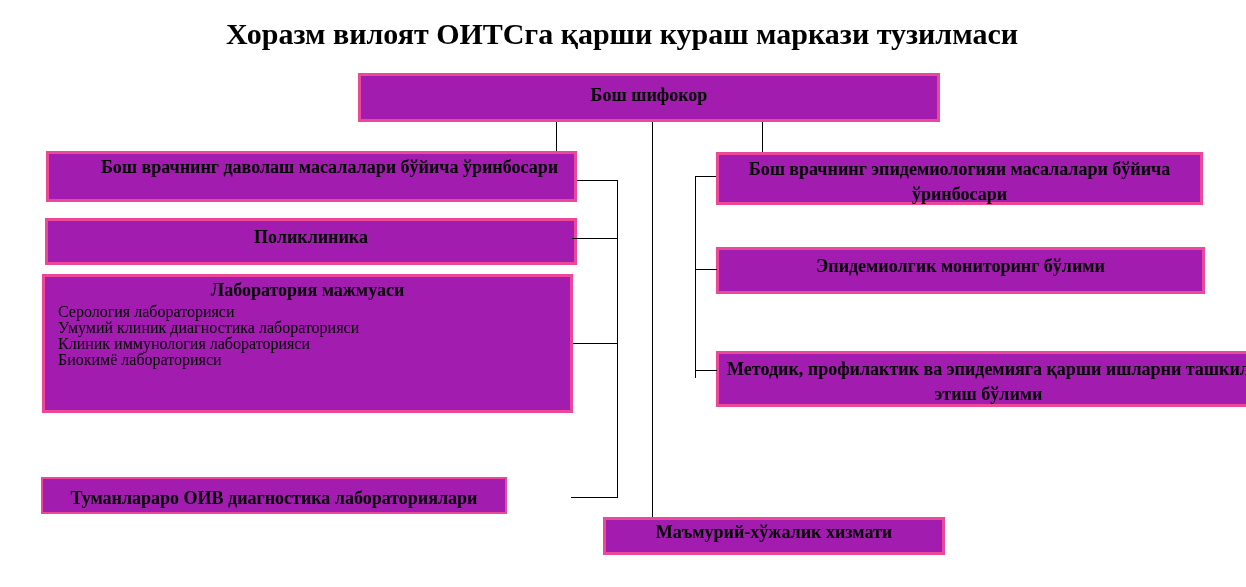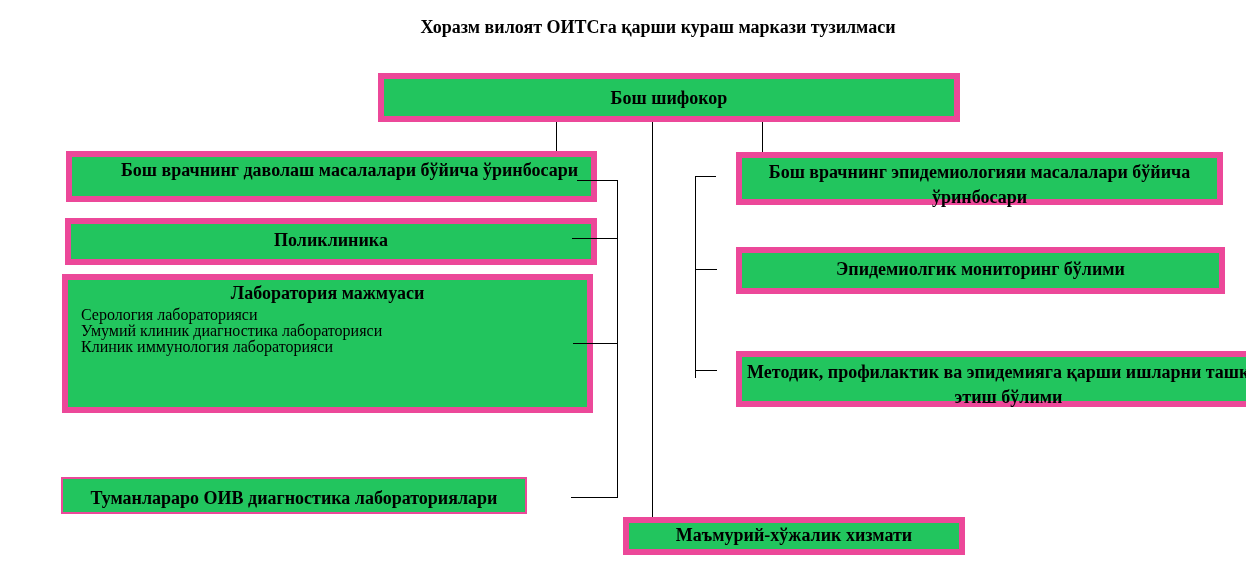--- a/index.html
+++ b/index.html
@@ -11,37 +11,36 @@
     position: relative;
     width: 1246px;
     height: 587px;
     background: #ffffff;
     font-family: "Liberation Serif", "DejaVu Serif", serif;
     color: #000000;
     overflow: hidden;
   }
   .chart-title {
     position: absolute;
-    left: 658px;
+    left: 622px;
     top: 17px;
     transform: translateX(-50%);
     white-space: nowrap;
-    font-size: 18px;
+    font-size: 30px;
     font-weight: bold;
   }
   .box {
     position: absolute;
     box-sizing: border-box;
-    border: 6px solid #ec4899;
-    background: #22c55e;
+    border: 3px solid #ec4899;
+    background: #a21caf;
     text-align: center;
     font-weight: bold;
     font-size: 18px;
     line-height: 25px;
-    margin-left: 20px;
   }
   .box.thick {
     border-width: 2px;
   }
   .line {
     position: absolute;
     background: #000000;
   }
   .lab-title {
     font-weight: bold;
@@ -74,20 +73,21 @@
   <div class="box" style="left:46px; top:151px; width:531px; height:51px; padding-top:1px;padding-left:36px;">Бош врачнинг даволаш масалалари бўйича ўринбосари</div>
 
   <div class="box" style="left:45px; top:218px; width:532px; height:47px; padding-top:4px;">Поликлиника</div>
 
   <div class="box" style="left:42px; top:274px; width:531px; height:139px;">
     <div class="lab-title">Лаборатория мажмуаси</div>
     <div class="lab-items">
       <div>Серология лабораторияси</div>
       <div>Умумий клиник диагностика лабораторияси</div>
       <div>Клиник иммунология лабораторияси</div>
+      <div>Биокимё лабораторияси</div>
     </div>
   </div>
 
   <div class="box thick" style="left:41px; top:477px; width:466px; height:37px; padding-top:7px;">Туманлараро ОИВ диагностика лабораториялари</div>
 
   <div class="box" style="left:716px; top:152px; width:487px; height:53px; padding-top:2px;">Бош врачнинг эпидемиологияи масалалари бўйича ўринбосари</div>
 
   <div class="box" style="left:716px; top:247px; width:489px; height:47px; padding-top:4px;">Эпидемиолгик мониторинг бўлими</div>
 
   <div class="box" style="left:716px; top:351px; width:545px; height:56px; padding-top:3px;">Методик, профилактик ва эпидемияга қарши ишларни ташкил этиш бўлими</div>

